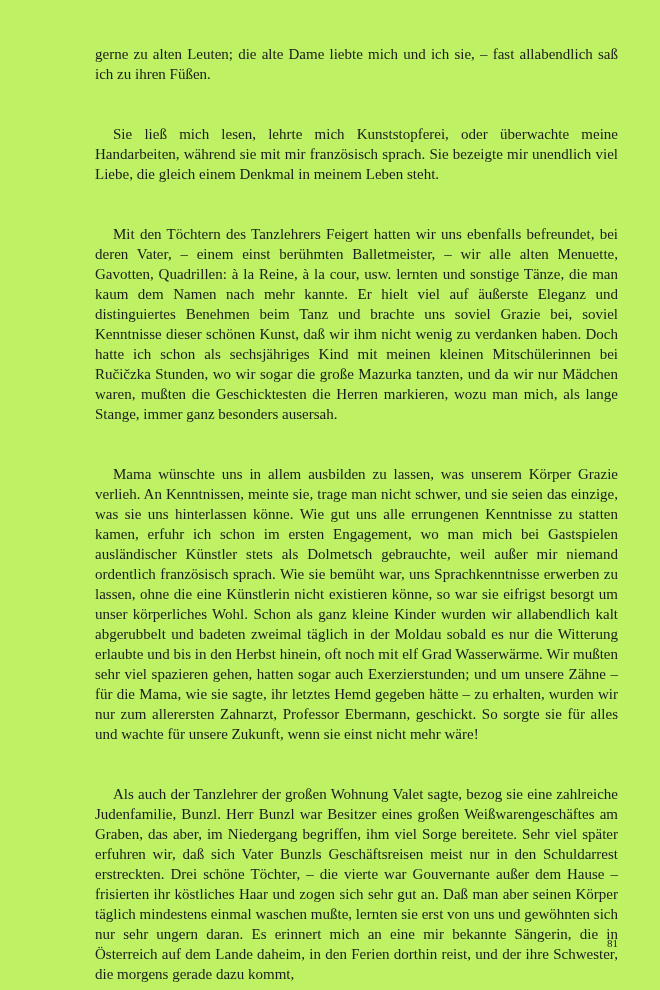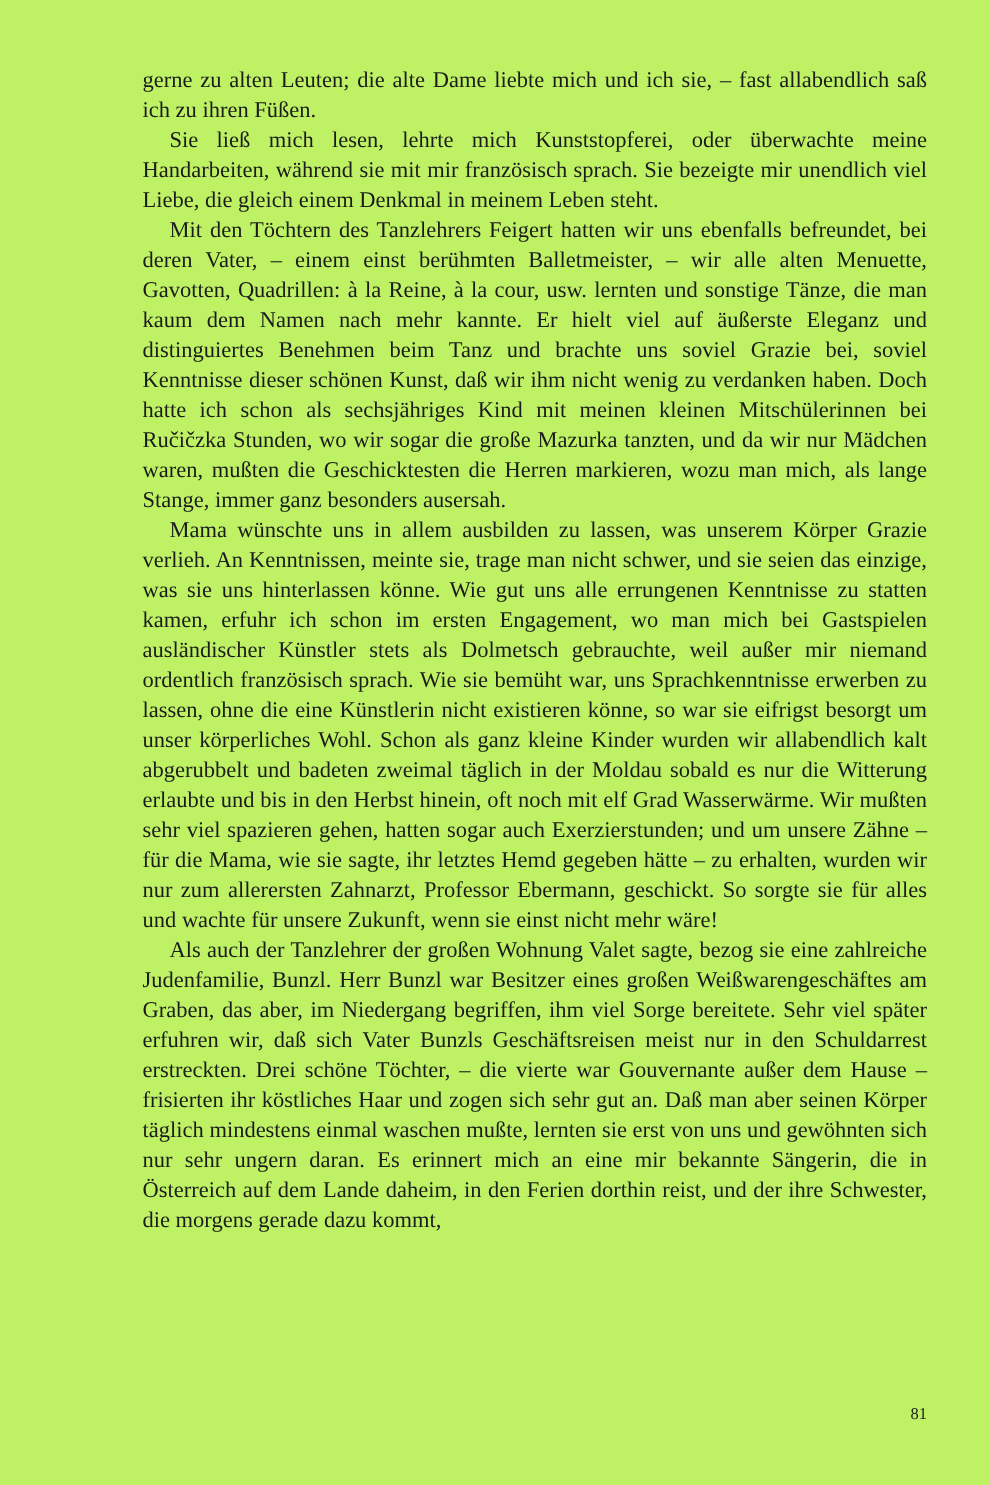--- a/index.html
+++ b/index.html
@@ -27,20 +27,21 @@
     line-height: 20px;
     hyphens: auto;
     -webkit-hyphens: auto;
   }
   .para {
     margin: 0;
     padding: 0;
   }
   .para.indent {
     text-indent: 18px;
+    margin-top: 40px;
   }
   .italic {
   }
   .page-number {
     position: absolute;
     right: 42px;
     top: 936px;
     font-size: 11px;
     line-height: 14px;
     color: #1b1b1b;

